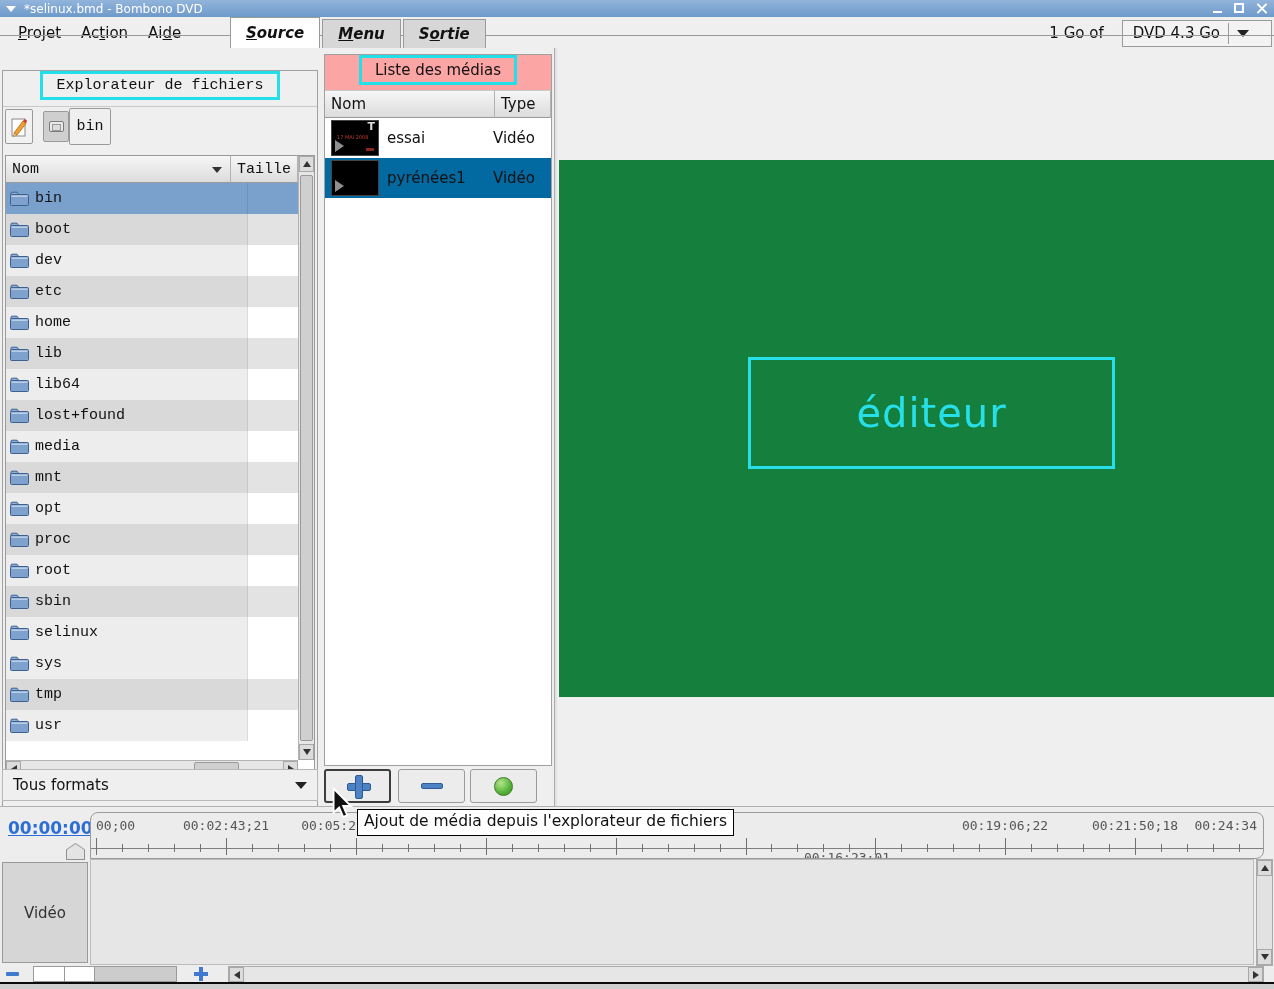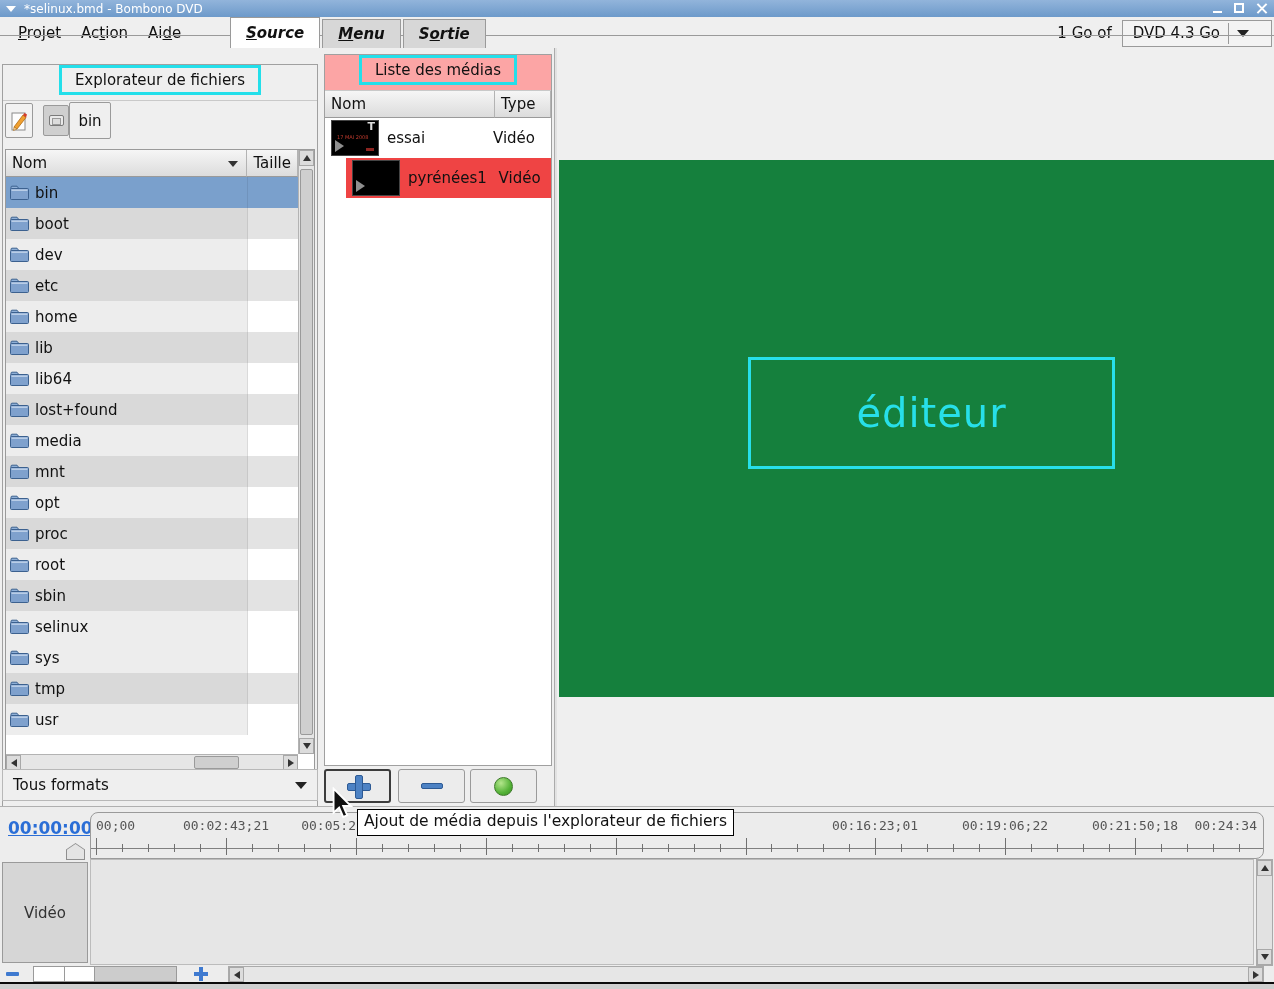--- a/index.html
+++ b/index.html
@@ -23,32 +23,32 @@
 
   
   .menurow { position:absolute; top:17px; left:0; right:0; height:19px; background:#efefef; z-index:4; }
   .menurow::after { content:""; position:absolute; left:0; right:0; bottom:0; height:1px; background:#9a9a9a; }
   .menus { position:absolute; left:8px; top:0; height:31px; display:flex; align-items:center; }
   .menu-item { padding:0 10px; }
   .tabstrip { position:absolute; left:230px; top:0; height:31px; display:flex; align-items:flex-end; z-index:2; }
   .tab { font-weight:bold; font-style:italic; padding:0 15px; height:29px; line-height:28px;
     background:#d7d7d7; border:1px solid #9a9a9a; border-bottom:none; margin-right:2px; }
   .tab.active { height:31px; line-height:30px; background:#fff; position:relative; z-index:3; }
-  .capacity { position:absolute; right:2px; top:2px; height:28px; display:flex; align-items:center; gap:10px; }
+  .capacity { position:absolute; right:2px; top:2px; height:28px; display:flex; align-items:center; gap:18px; }
   .combo-disc { display:flex; align-items:center; height:27px; border:1px solid #9a9a9a;
     background:#f3f3f3; padding:0 22px 0 10px; gap:8px; }
   .combo-sep { width:1px; height:21px; background:#9a9a9a; }
   .tri-down { width:0; height:0; border-left:6px solid transparent; border-right:6px solid transparent; border-top:7px solid #222; }
 
   
   .cyanbox { display:inline-block; border:3px solid #23dfea; padding:3px 13px; }
 
   
   .panel { position:absolute; border:1px solid #a0a0a0; background:#efefef; }
-  #file-panel { left:2px; top:64px; width:316px; height:897px; }
+  #file-panel { left:2px; top:70px; width:316px; height:897px;font-family:Liberation Mono, monospace; }
   .panel-header { position:absolute; top:0; left:0; right:0; height:36px; text-align:center; border-bottom:1px solid #c9c9c9; }
   .fp-toolbar { position:absolute; top:36px; left:0; right:0; height:40px; }
   .tool-btn { position:absolute; border:1px solid #9a9a9a; background:#f2f2f2; border-radius:2px; }
   .btn-edit-path { left:2px; top:2px; width:28px; height:35px; display:flex; align-items:center; justify-content:center; }
   .btn-root { left:40px; top:4px; width:26px; height:31px; background:#cfcfcf; display:flex; align-items:center; justify-content:center; }
   .root-glyph { width:15px; height:11px; background:#e9e9e9; border:1px solid #7a7a7a; border-radius:2px; position:relative; }
   .root-glyph::after { content:""; position:absolute; left:2px; top:2px; width:7px; height:5px; border:1px solid #999; background:#dcdcdc; }
   .btn-bin { left:66px; top:1px; width:42px; height:37px; background:#efefef; display:flex; align-items:center; justify-content:center; }
 
   .listframe { position:absolute; left:2px; top:84px; width:310px; height:622px; border:1px solid #9a9a9a; background:#fff; }
@@ -79,21 +79,21 @@
   .filter-combo { position:absolute; left:2px; top:769px; width:316px; height:32px; background:#efefef;
     border:1px solid #b8b8b8; display:flex; align-items:center; padding:0 10px; }
   .filter-combo .tri-down { margin-left:auto; }
 
   
   #media-panel { left:324px; top:54px; width:228px; height:712px; background:#fff; }
   #media-panel .panel-header { background:#fca5a5; }
   .m-colheader { position:absolute; top:36px; left:0; right:0; height:27px; display:flex; }
   .m-rows { position:absolute; top:63px; left:0; right:0; }
   .mrow { height:40px; display:flex; align-items:center; background:#fff; }
-  .mrow.sel { background:#ef4444;margin-left:21px; }
+  .mrow.sel { background:#0369a1; }
   .mcell-nom { width:168px; display:flex; align-items:center; gap:8px; padding-left:6px; }
   .mcell-type { width:58px; }
   .thumb { width:48px; height:36px; background:#000; position:relative; flex:0 0 auto; border:1px solid #444; }
   .thumb .play { position:absolute; left:3px; bottom:3px; width:0; height:0;
     border-left:9px solid #8f8f8f; border-top:6px solid transparent; border-bottom:6px solid transparent; }
   .thumb .t-corner { position:absolute; top:0; right:3px; color:#ddd; font-size:11px; font-weight:bold; line-height:12px; }
   .thumb .t-date { position:absolute; top:13px; left:5px; color:#c23b2e; font-size:5px; letter-spacing:0; }
   .thumb .t-dot { position:absolute; right:4px; bottom:4px; width:8px; height:3px; background:#8c2420; }
 
   
@@ -546,21 +546,21 @@
         <span class="tick minor" style="left: 992.24px;"></span>
         <span class="tick minor" style="left: 1018.22px;"></span>
         <span class="tick major" style="left: 1044.2px;"></span>
         <span class="tick minor" style="left: 1070.18px;"></span>
         <span class="tick minor" style="left: 1096.16px;"></span>
         <span class="tick minor" style="left: 1122.14px;"></span>
         <span class="tick minor" style="left: 1148.12px;"></span>
         <span class="rlabel" style="left: 5px;">00;00</span>
         <span class="rlabel" style="left: 135px; transform: translateX(-50%);">00:02:43;21</span>
         <span class="rlabel" style="right: 907px;">00:05:2</span>
-        <span class="rlabel" style="left: 784px; transform: translateX(-50%);">00:16:23;01</span>
+        <span class="rlabel" style="left: 756px; transform: translateX(-50%); margin-top: 32px;">00:16:23;01</span>
         <span class="rlabel" style="left: 914px; transform: translateX(-50%);">00:19:06;22</span>
         <span class="rlabel" style="left: 1044px; transform: translateX(-50%);">00:21:50;18</span>
         <span class="rlabel" style="right: 6px;">00:24:34</span>
       </div>
     <div class="track-head">
       <span>Vidéo</span>
     </div>
     <div class="track-lane"></div>
 
     <div class="tl-vscroll">

